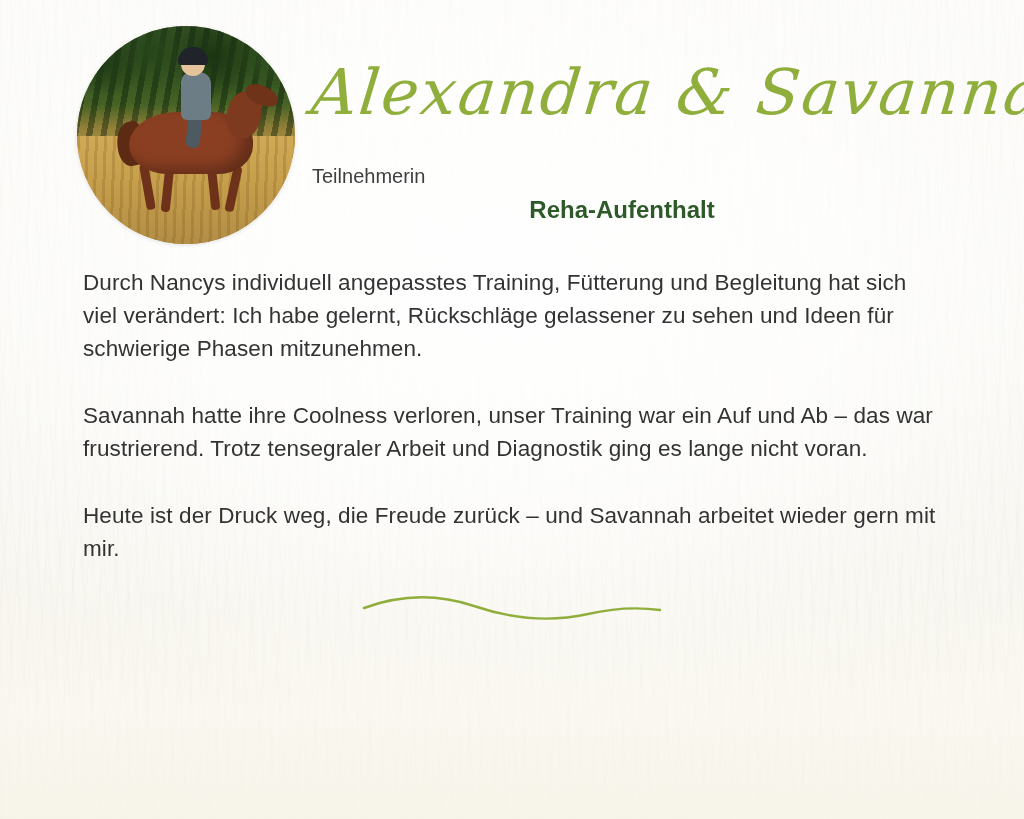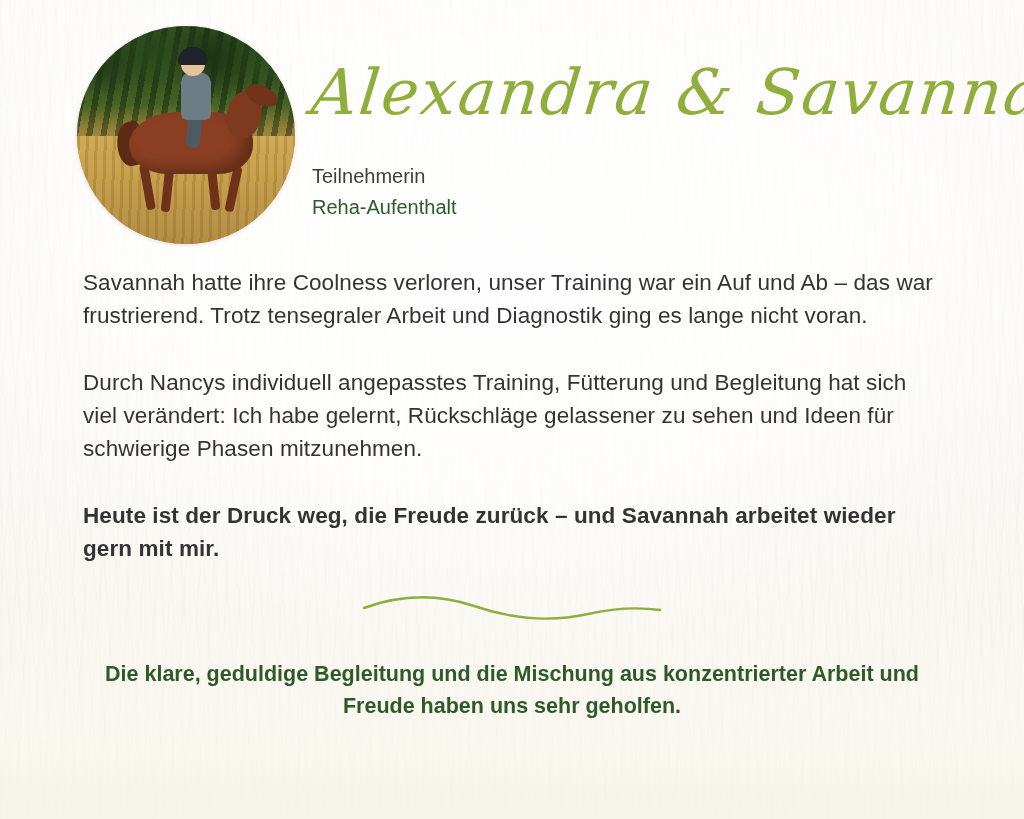--- a/index.html
+++ b/index.html
@@ -208,42 +208,42 @@
     text-align: left;
     font-size: 20px;
     color: #3f3f3f;
     line-height: 1.4;
   }
   .role-sub {
     position: absolute;
     right: 92px;
     top: 193px;
     width: 620px;
-    text-align: left;
-    font-size: 20px;
-    font-weight: normal;
+    text-align: center;
+    font-size: 24px;
+    font-weight: bold;
     color: #2e5a2a;
     line-height: 1.4;
   }
 
   
   .body-text {
     position: absolute;
     left: 83px;
     top: 266px;
     width: 858px;
   }
   .body-text p {
     margin: 0 0 34px 0;
     font-size: 22.5px;
     line-height: 1.47;
     color: #333333;
     letter-spacing: 0.1px;
   }
-  .body-text p:last-child { margin-bottom: 16px; font-weight: bold; }
+  .body-text p:last-child { margin-bottom: 16px; }
 
   
   .divider {
     position: absolute;
     left: 362px;
     top: 592px;
     width: 300px;
     height: 34px;
   }
 
@@ -286,27 +286,26 @@
           <div class="rider-helmet"></div>
         </div>
       </div>
 
       <div class="name">Alexandra &amp; Savannah</div>
       <div class="role">Teilnehmerin</div>
       <div class="role-sub">Reha-Aufenthalt</div>
     </div>
 
     <div class="body-text">
+      <p>Durch Nancys individuell angepasstes Training, Fütterung und Begleitung hat sich viel verändert: Ich habe gelernt, Rückschläge gelassener zu sehen und Ideen für schwierige Phasen mitzunehmen.</p>
       <p>Savannah hatte ihre Coolness verloren, unser Training war ein Auf und Ab – das war frustrierend. Trotz tensegraler Arbeit und Diagnostik ging es lange nicht voran.</p>
-      <p>Durch Nancys individuell angepasstes Training, Fütterung und Begleitung hat sich viel verändert: Ich habe gelernt, Rückschläge gelassener zu sehen und Ideen für schwierige Phasen mitzunehmen.</p>
       <p>Heute ist der Druck weg, die Freude zurück – und Savannah arbeitet wieder gern mit mir.</p>
     </div>
 
     <div class="divider">
       <svg width="300" height="34" viewBox="0 0 300 34" fill="none" xmlns="http://www.w3.org/2000/svg">
         <path d="M2 16 C 40 2, 76 2, 112 14 C 150 27, 190 30, 226 22 C 252 16, 276 15, 298 18" stroke="#8fae3c" stroke-width="2.4" fill="none" stroke-linecap="round"></path>
       </svg>
     </div>
 
-    <div class="closing">Die klare, geduldige Begleitung und die Mischung aus konzentrierter Arbeit und Freude haben uns sehr geholfen.</div>
 
   </div>
 </div>
 
 </body></html>

